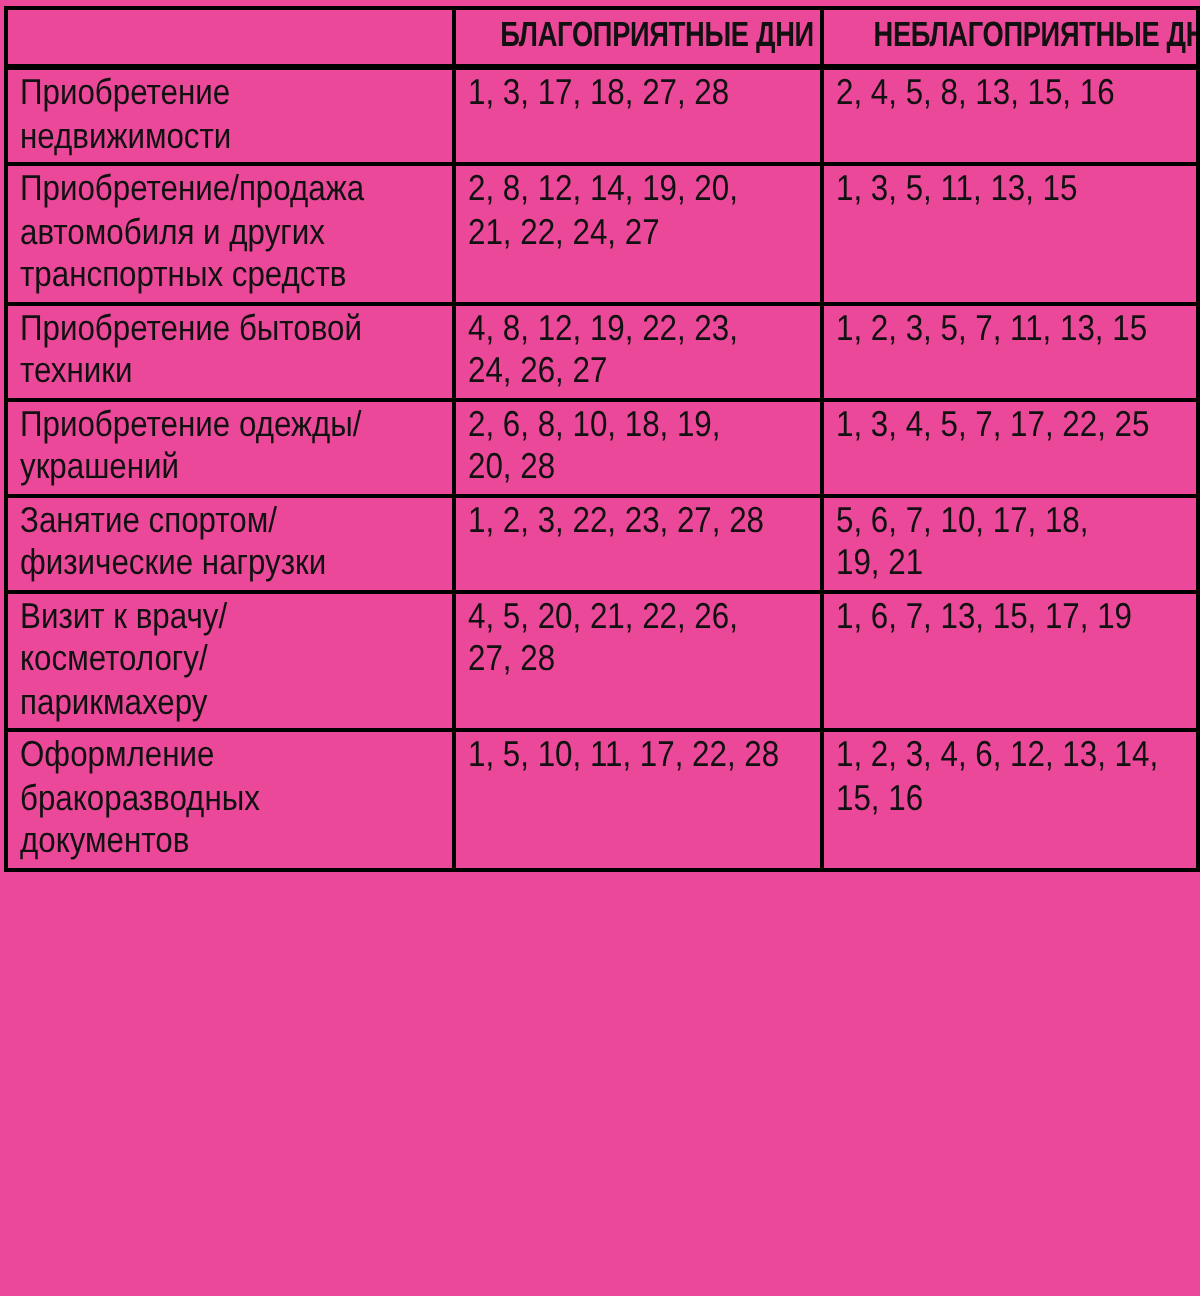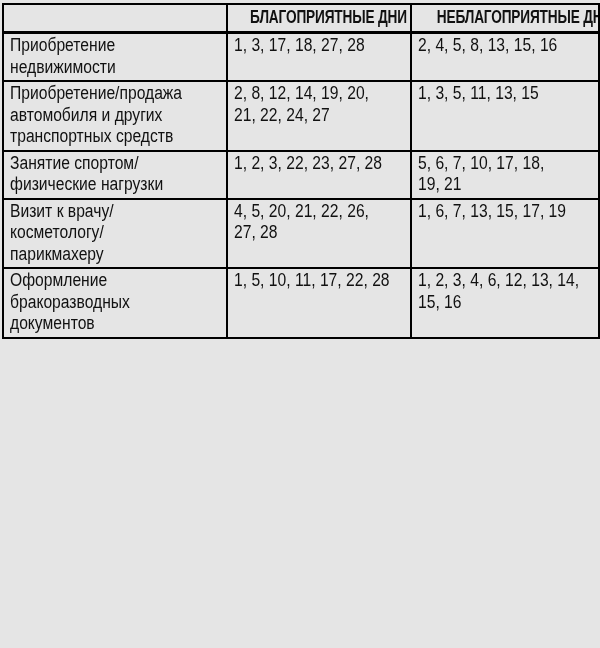--- a/index.html
+++ b/index.html
@@ -5,21 +5,21 @@
   html, body {
     margin: 0;
     padding: 0;
     background: #ffffff;
     width: 600px;
     font-family: "Liberation Sans", "DejaVu Sans", sans-serif;
   }
   .page {
     width: 600px;
     height: 648px;
-    background: #e5e5e5;
+    background: #ec4899;
     box-sizing: border-box;
     padding: 3px 2px 2px 2px;
   }
   table.cal {
     border-collapse: collapse;
     table-layout: fixed;
     width: 596px;
   }
   table.cal col.c0 { width: 224px; }
   table.cal col.c1 { width: 184px; }
@@ -86,20 +86,34 @@
       </tr>
       <tr>
         <td><span class="ct">Приобретение/продажа
 автомобиля и других
 транспортных средств</span></td>
         <td><span class="ct">2, 8, 12, 14, 19, 20,
 21, 22, 24, 27</span></td>
         <td><span class="ct">1, 3, 5, 11, 13, 15</span></td>
       </tr>
       <tr>
+        <td><span class="ct">Приобретение бытовой
+техники</span></td>
+        <td><span class="ct">4, 8, 12, 19, 22, 23,
+24, 26, 27</span></td>
+        <td><span class="ct">1, 2, 3, 5, 7, 11, 13, 15</span></td>
+      </tr>
+      <tr>
+        <td><span class="ct">Приобретение одежды/
+украшений</span></td>
+        <td><span class="ct">2, 6, 8, 10, 18, 19,
+20, 28</span></td>
+        <td><span class="ct">1, 3, 4, 5, 7, 17, 22, 25</span></td>
+      </tr>
+      <tr>
         <td><span class="ct">Занятие спортом/
 физические нагрузки</span></td>
         <td><span class="ct">1, 2, 3, 22, 23, 27, 28</span></td>
         <td><span class="ct">5, 6, 7, 10, 17, 18,
 19, 21</span></td>
       </tr>
       <tr>
         <td><span class="ct">Визит к врачу/
 косметологу/
 парикмахеру</span></td>

